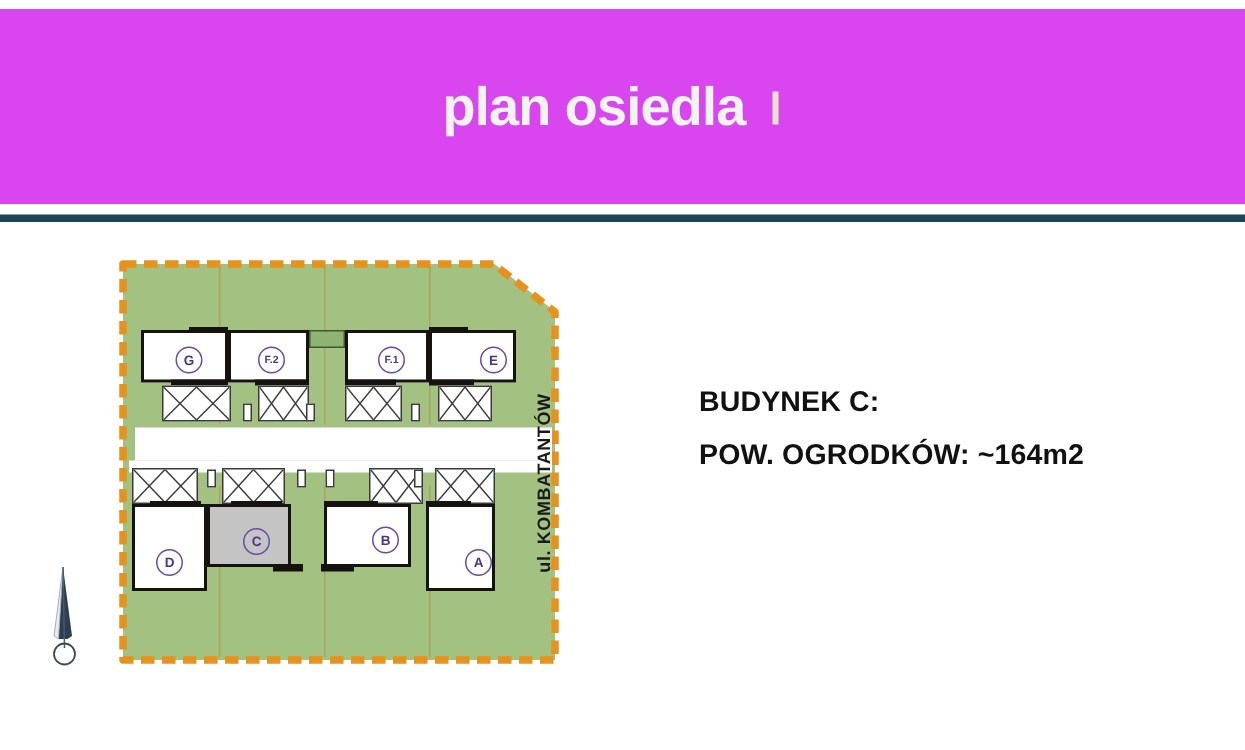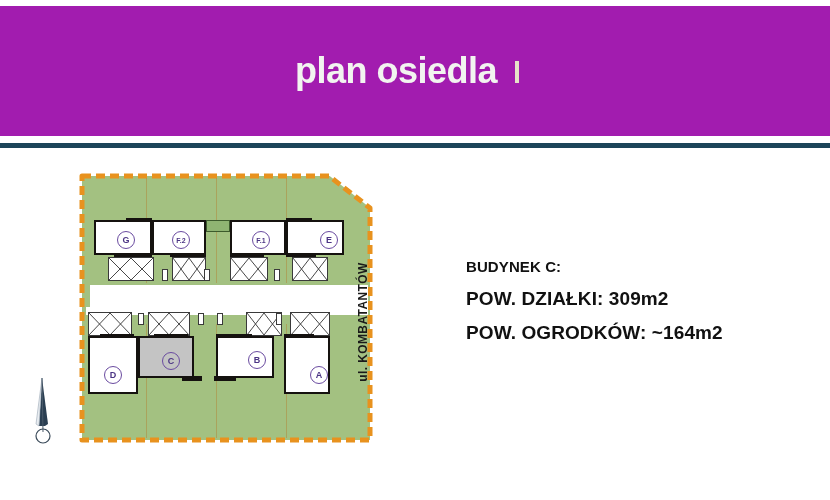--- a/index.html
+++ b/index.html
@@ -6,21 +6,21 @@
   body{
     width:830px;height:500px;
     background:#ffffff;
     font-family:"Liberation Sans", sans-serif;
     overflow:hidden;
     position:relative;
   }
   
   .header{
     position:absolute;left:0;top:6px;width:830px;height:130px;
-    background:#a21caf;
+    background:#d946ef;
     display:flex;align-items:center;justify-content:center;
   }
   .title-row{display:flex;align-items:center;}
   .title-main{
     color:#f2f4f0;font-size:36px;font-weight:700;letter-spacing:-0.5px;
     line-height:1;
   }
   .title-sep{
     width:4px;height:22px;background:#e6e2c8;margin:0 16px 0 18px;
     display:inline-block;position:relative;top:1px;
@@ -97,21 +97,21 @@
 
   
   .compass{position:absolute;left:26px;top:374px;width:38px;height:72px;}
 
   
   .info{
     position:absolute;left:466px;top:258px;width:340px;
     color:#111111;
   }
   .info-title{
-    font-size:15px;font-weight:700;letter-spacing:.1px;margin-bottom:13px;
+    font-size:19px;font-weight:700;letter-spacing:.1px;margin-bottom:13px;
   }
   .info-line{
     font-size:19px;font-weight:700;letter-spacing:.1px;margin-bottom:9px;
     white-space:nowrap;
   }
   .info-line.last{margin-bottom:0;margin-top:12px;}
 </style>
 </head>
 <body>
 
@@ -276,15 +276,14 @@
   <svg viewBox="0 0 38 72" width="38" height="72">
     <path d="M16 4 L22 50 L19 52 L13 52 Z" fill="#2b3f52"></path>
     <path d="M16 4 L13 52 L10 50 Z" fill="#e9edf1" stroke="#98a6b3" stroke-width="0.6"></path>
     <line x1="16" y1="4" x2="17" y2="58" stroke="#4a5a6a" stroke-width="1"></line>
     <circle cx="17" cy="62" r="7" fill="none" stroke="#3a4a59" stroke-width="1.2"></circle>
   </svg>
 </div>
 
 <div class="info">
   <div class="info-title">BUDYNEK C:</div>
-  <div class="info-line">POW. DZIAŁKI: 309m2</div>
   <div class="info-line last">POW. OGRODKÓW: ~164m2</div>
 </div>
 
 </body></html>

